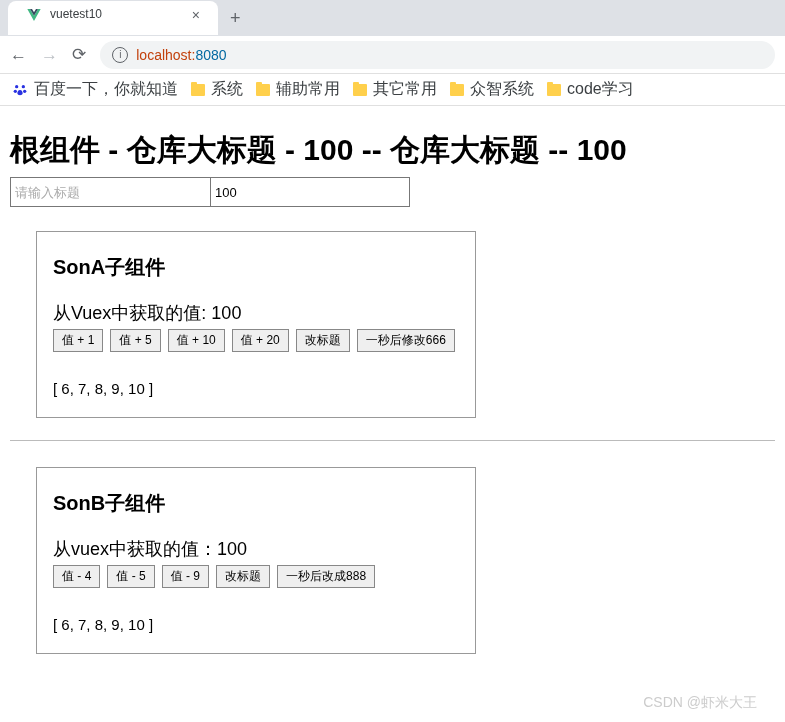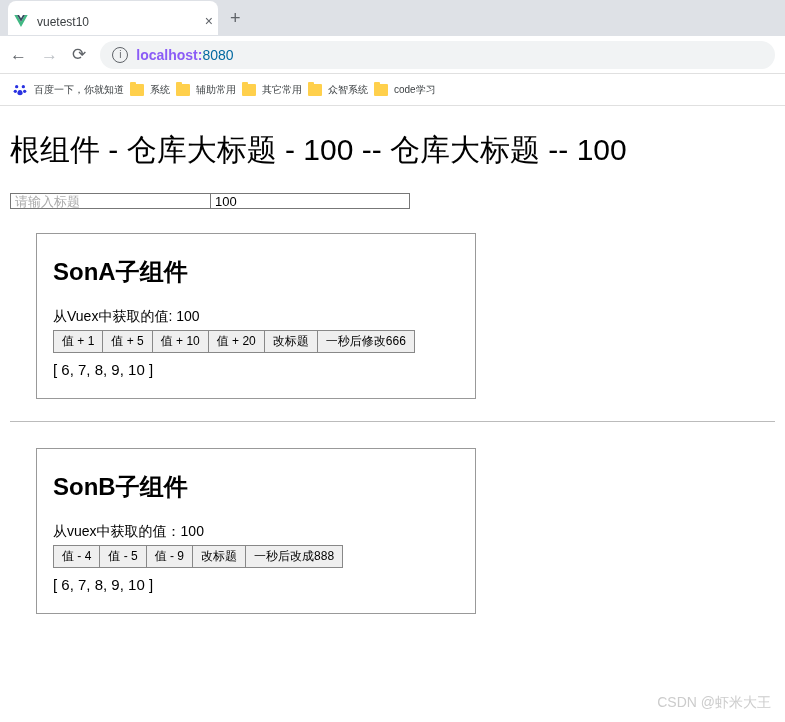--- a/index.html
+++ b/index.html
@@ -1,59 +1,59 @@
 <!DOCTYPE html>
 <html><head>
   <meta charset="utf-8">
   <style>
     * { margin: 0; padding: 0; box-sizing: border-box; }
     body { font-family: Arial, "Microsoft YaHei", sans-serif; width: 785px; height: 722px; background: #fff; overflow: hidden; position: relative; }
     
     
     .browser-chrome { background: #dee1e6; }
     .tab-bar { display: flex; align-items: center; height: 36px; padding: 0 8px; }
-    .tab { display: flex; align-items: flex-end; background: #fff; border-radius: 8px 8px 0 0; padding: 6px 5px; height: 34px; margin-top: 0; min-width: 210px; font-size: 12px; color: #3c4043; }
+    .tab { display: flex; align-items: flex-start; background: #fff; border-radius: 8px 8px 0 0; padding: 6px 18px; height: 34px; margin-top: 0; min-width: 210px; font-size: 12px; color: #3c4043; }
     .tab-favicon { width: 16px; height: 16px; margin-right: 8px; }
     .tab-title { flex: 1; }
     .tab-close { font-size: 14px; color: #5f6368; margin-left: 8px; cursor: pointer; }
     .new-tab { font-size: 18px; color: #5f6368; margin-left: 12px; cursor: pointer; }
     
     .toolbar { display: flex; align-items: center; background: #fff; height: 38px; padding: 0 10px; gap: 14px; border-bottom: 1px solid #e0e0e0; }
     .nav-icon { color: #5f6368; font-size: 17px; cursor: pointer; }
     .nav-icon.disabled { color: #bdc1c6; }
     .address-bar { display: flex; align-items: center; flex: 1; background: #f1f3f4; border-radius: 14px; height: 28px; padding: 0 12px; font-size: 14px; color: #5f6368; gap: 8px; }
     .info-icon { display: inline-flex; align-items: center; justify-content: center; width: 16px; height: 16px; border: 1.5px solid #5f6368; border-radius: 50%; font-size: 10px; }
-    .url-host { color: #8b5cf6; font-weight: bold; }
+    .url-host { color: #c2410c; }
     .url-port { color: #0369a1; }
     
-    .bookmarks { display: flex; align-items: center; background: #fff; height: 32px; padding: 0 12px; gap: 6px; font-size: 10px; color: #3c4043; border-bottom: 1px solid #e0e0e0; }
+    .bookmarks { display: flex; align-items: center; background: #fff; height: 32px; padding: 0 12px; gap: 13px; font-size: 16px; color: #3c4043; border-bottom: 1px solid #e0e0e0; }
     .bookmark { display: flex; align-items: center; gap: 6px; cursor: pointer; }
     .bookmark-baidu-icon { width: 16px; height: 16px; }
     .folder-icon { width: 14px; height: 12px; background: #ffd04c; border-radius: 1px; position: relative; }
     .folder-icon::before { content: ""; position: absolute; top: -2px; left: 0; width: 6px; height: 3px; background: #ffd04c; border-radius: 1px 1px 0 0; }
     
     
     .page { padding: 10px; }
-    .main-heading { font-size: 30px; font-weight: normal; margin: 14px 0 22px 0; }
+    .main-heading { font-size: 30px; font-weight: bold; margin: 14px 0 6px 0; }
     .inputs { display: flex; margin-bottom: 24px; }
-    .text-input { height: 16px; border: 1px solid #777; padding: 2px 4px; font-size: 13px; width: 200px; }
+    .text-input { height: 30px; border: 1px solid #777; padding: 2px 4px; font-size: 13px; width: 200px; }
     .text-input:first-child { border-right: none; }
     .text-input::placeholder { color: #aaa; }
     
     .component-box { border: 1px solid #999; margin: 0 0 0 26px; width: 440px; padding: 22px 16px 20px 16px; }
-    .component-title { font-size: 24px; font-weight: bold; margin-bottom: 20px; }
-    .value-line { font-size: 14px; margin-bottom: 4px; }
-    .btn-row { display: flex; gap: 0; margin-bottom: 8px; align-items: flex-end; }
+    .component-title { font-size: 20px; font-weight: bold; margin-bottom: 20px; }
+    .value-line { font-size: 18px; margin-bottom: 4px; }
+    .btn-row { display: flex; gap: 8px; margin-bottom: 28px; align-items: flex-end; }
     .btn { background: #efefef; border: 1px solid #888; padding: 2px 8px; font-size: 12px; cursor: pointer; font-family: inherit; }
     .btn + .btn { margin-left: -1px; }
     .array-line { font-size: 15px; margin-top: 2px; }
     
     .divider { border: none; border-top: 1px solid #bbb; margin: 22px 0 26px 0; }
     
-    .watermark { position: absolute; bottom: 10px; right: 14px; font-size: 14px; color: #ccc; }
+    .watermark { position: absolute; bottom: 10px; right: 28px; font-size: 14px; color: #ccc; }
   </style>
 </head>
 <body>
 
 <div class="browser-chrome">
   <div class="tab-bar">
     <div class="tab">
       <svg class="tab-favicon" viewBox="0 0 24 24">
           <path fill="#41b883" d="M2 3h4l6 10L18 3h4L12 21z"></path>
           <path fill="#35495e" d="M6 3h3l3 5 3-5h3l-6 10z"></path>

